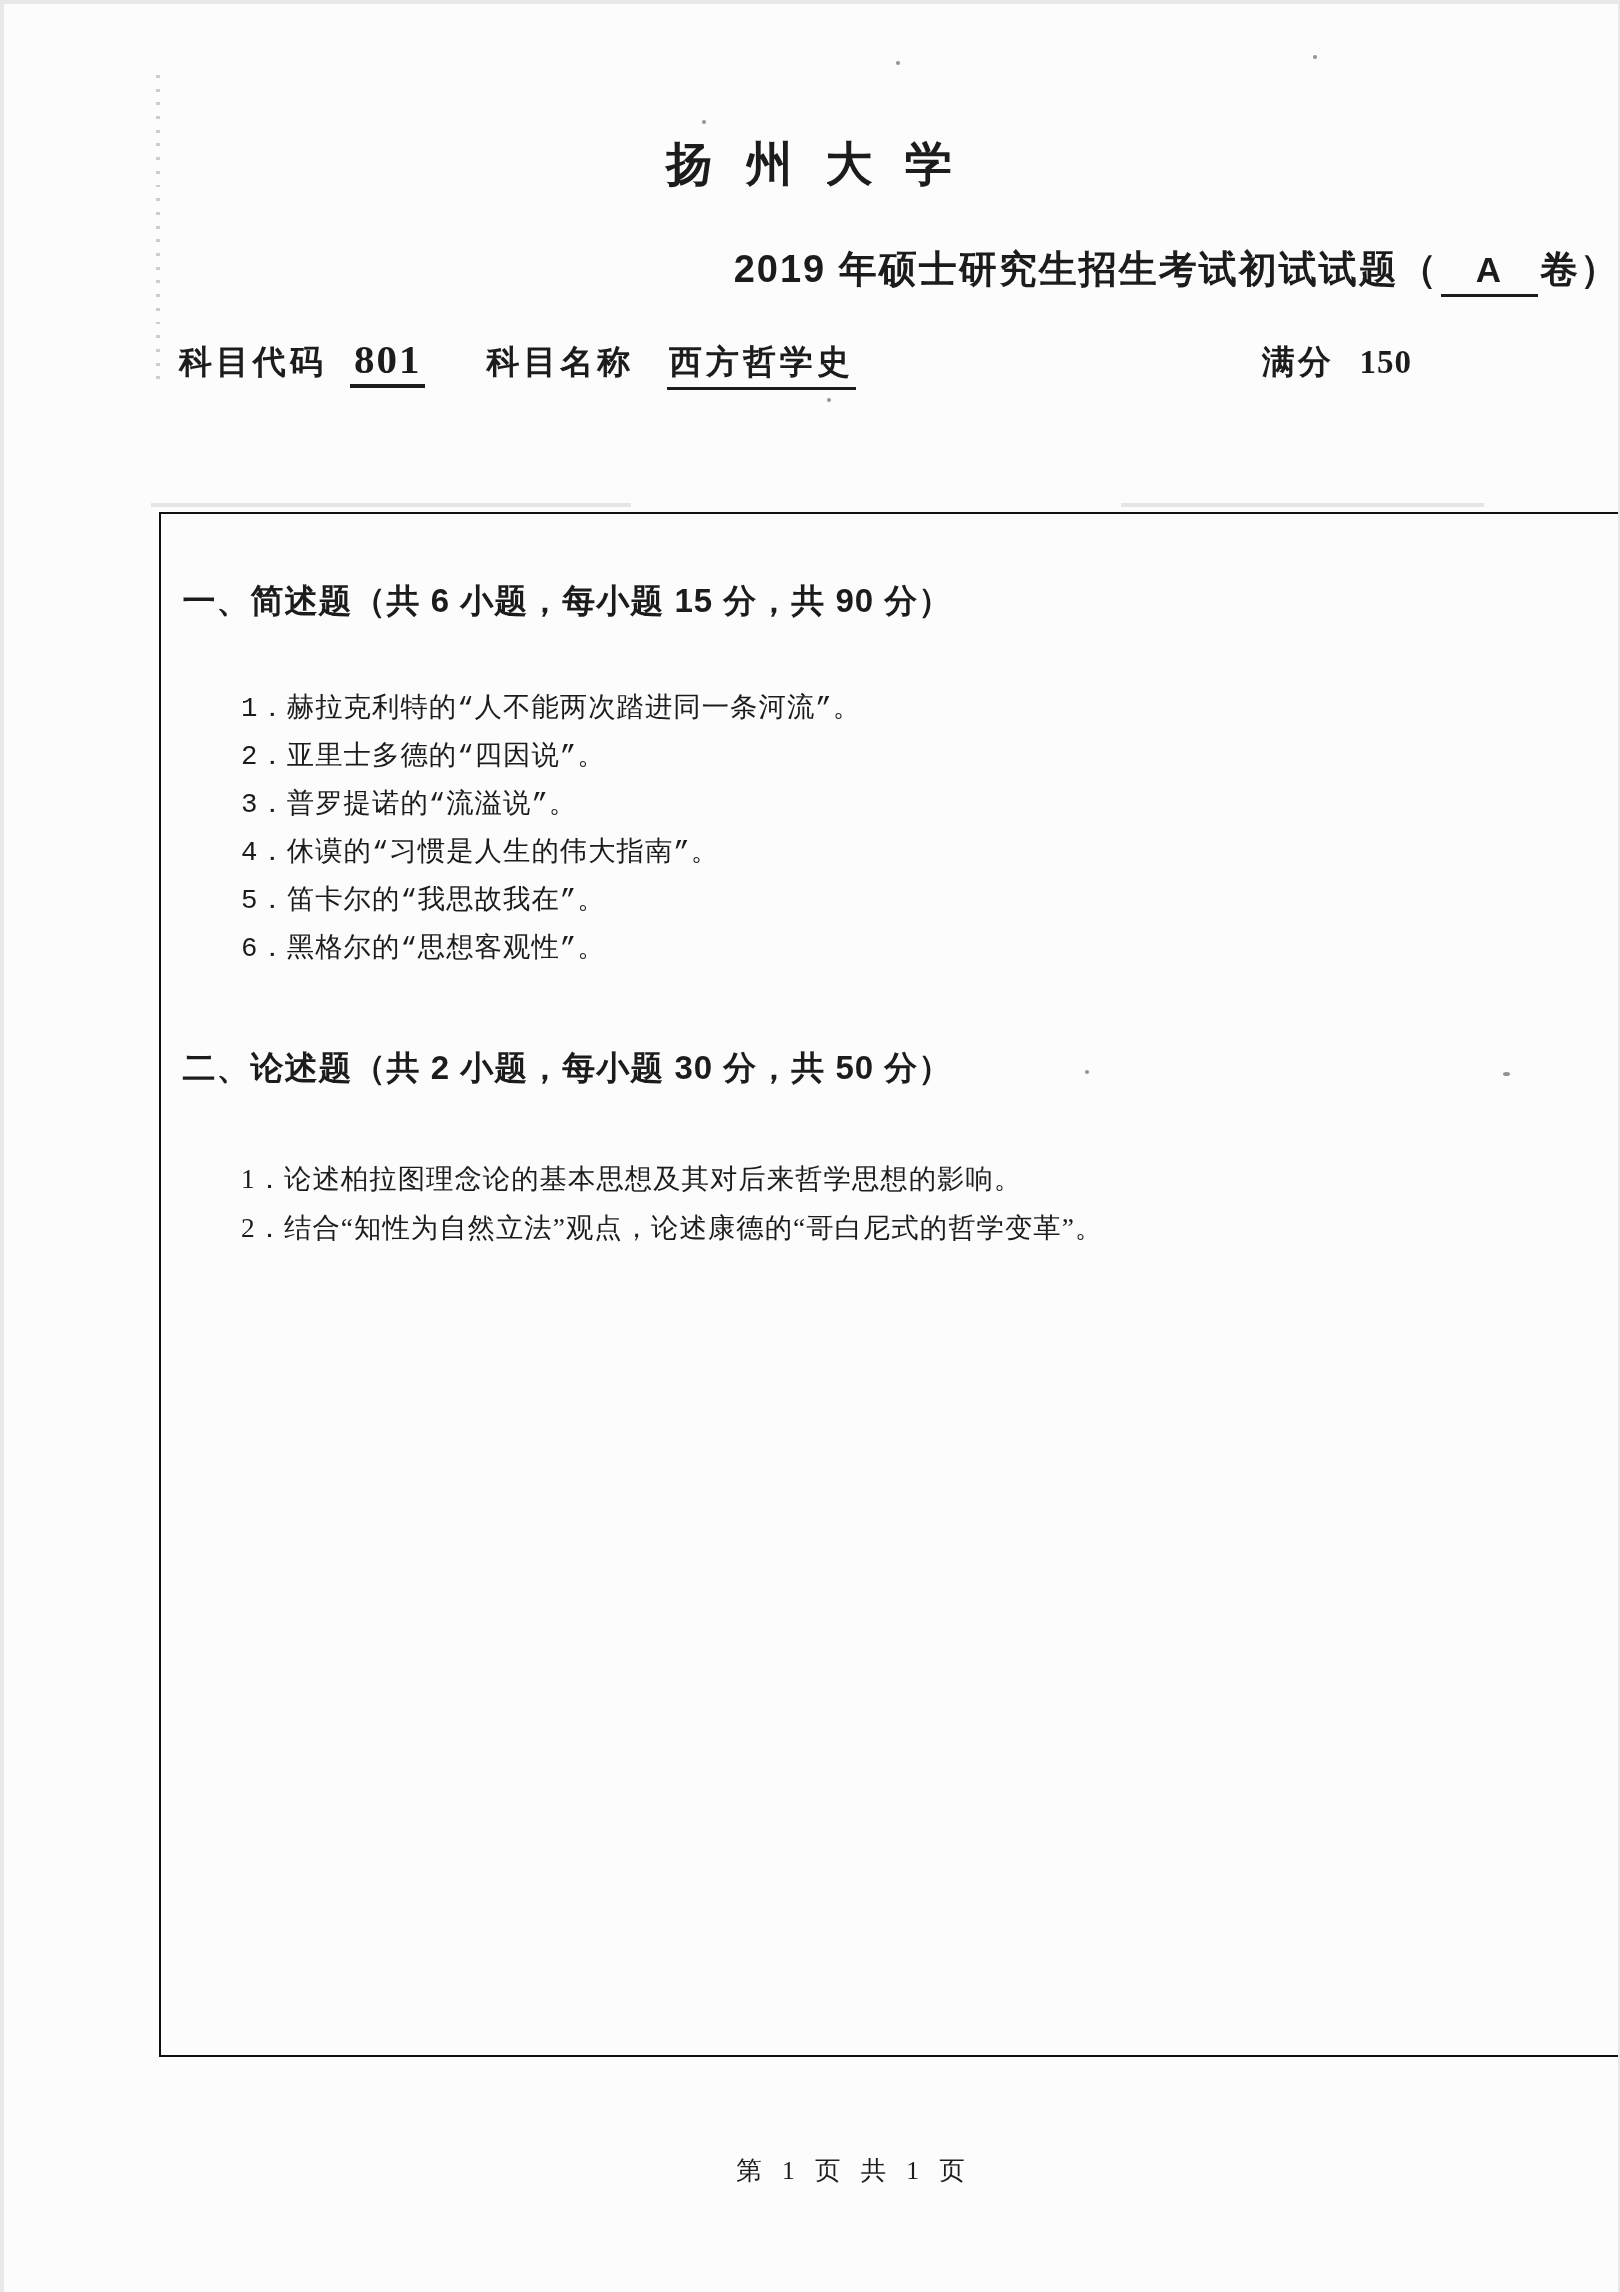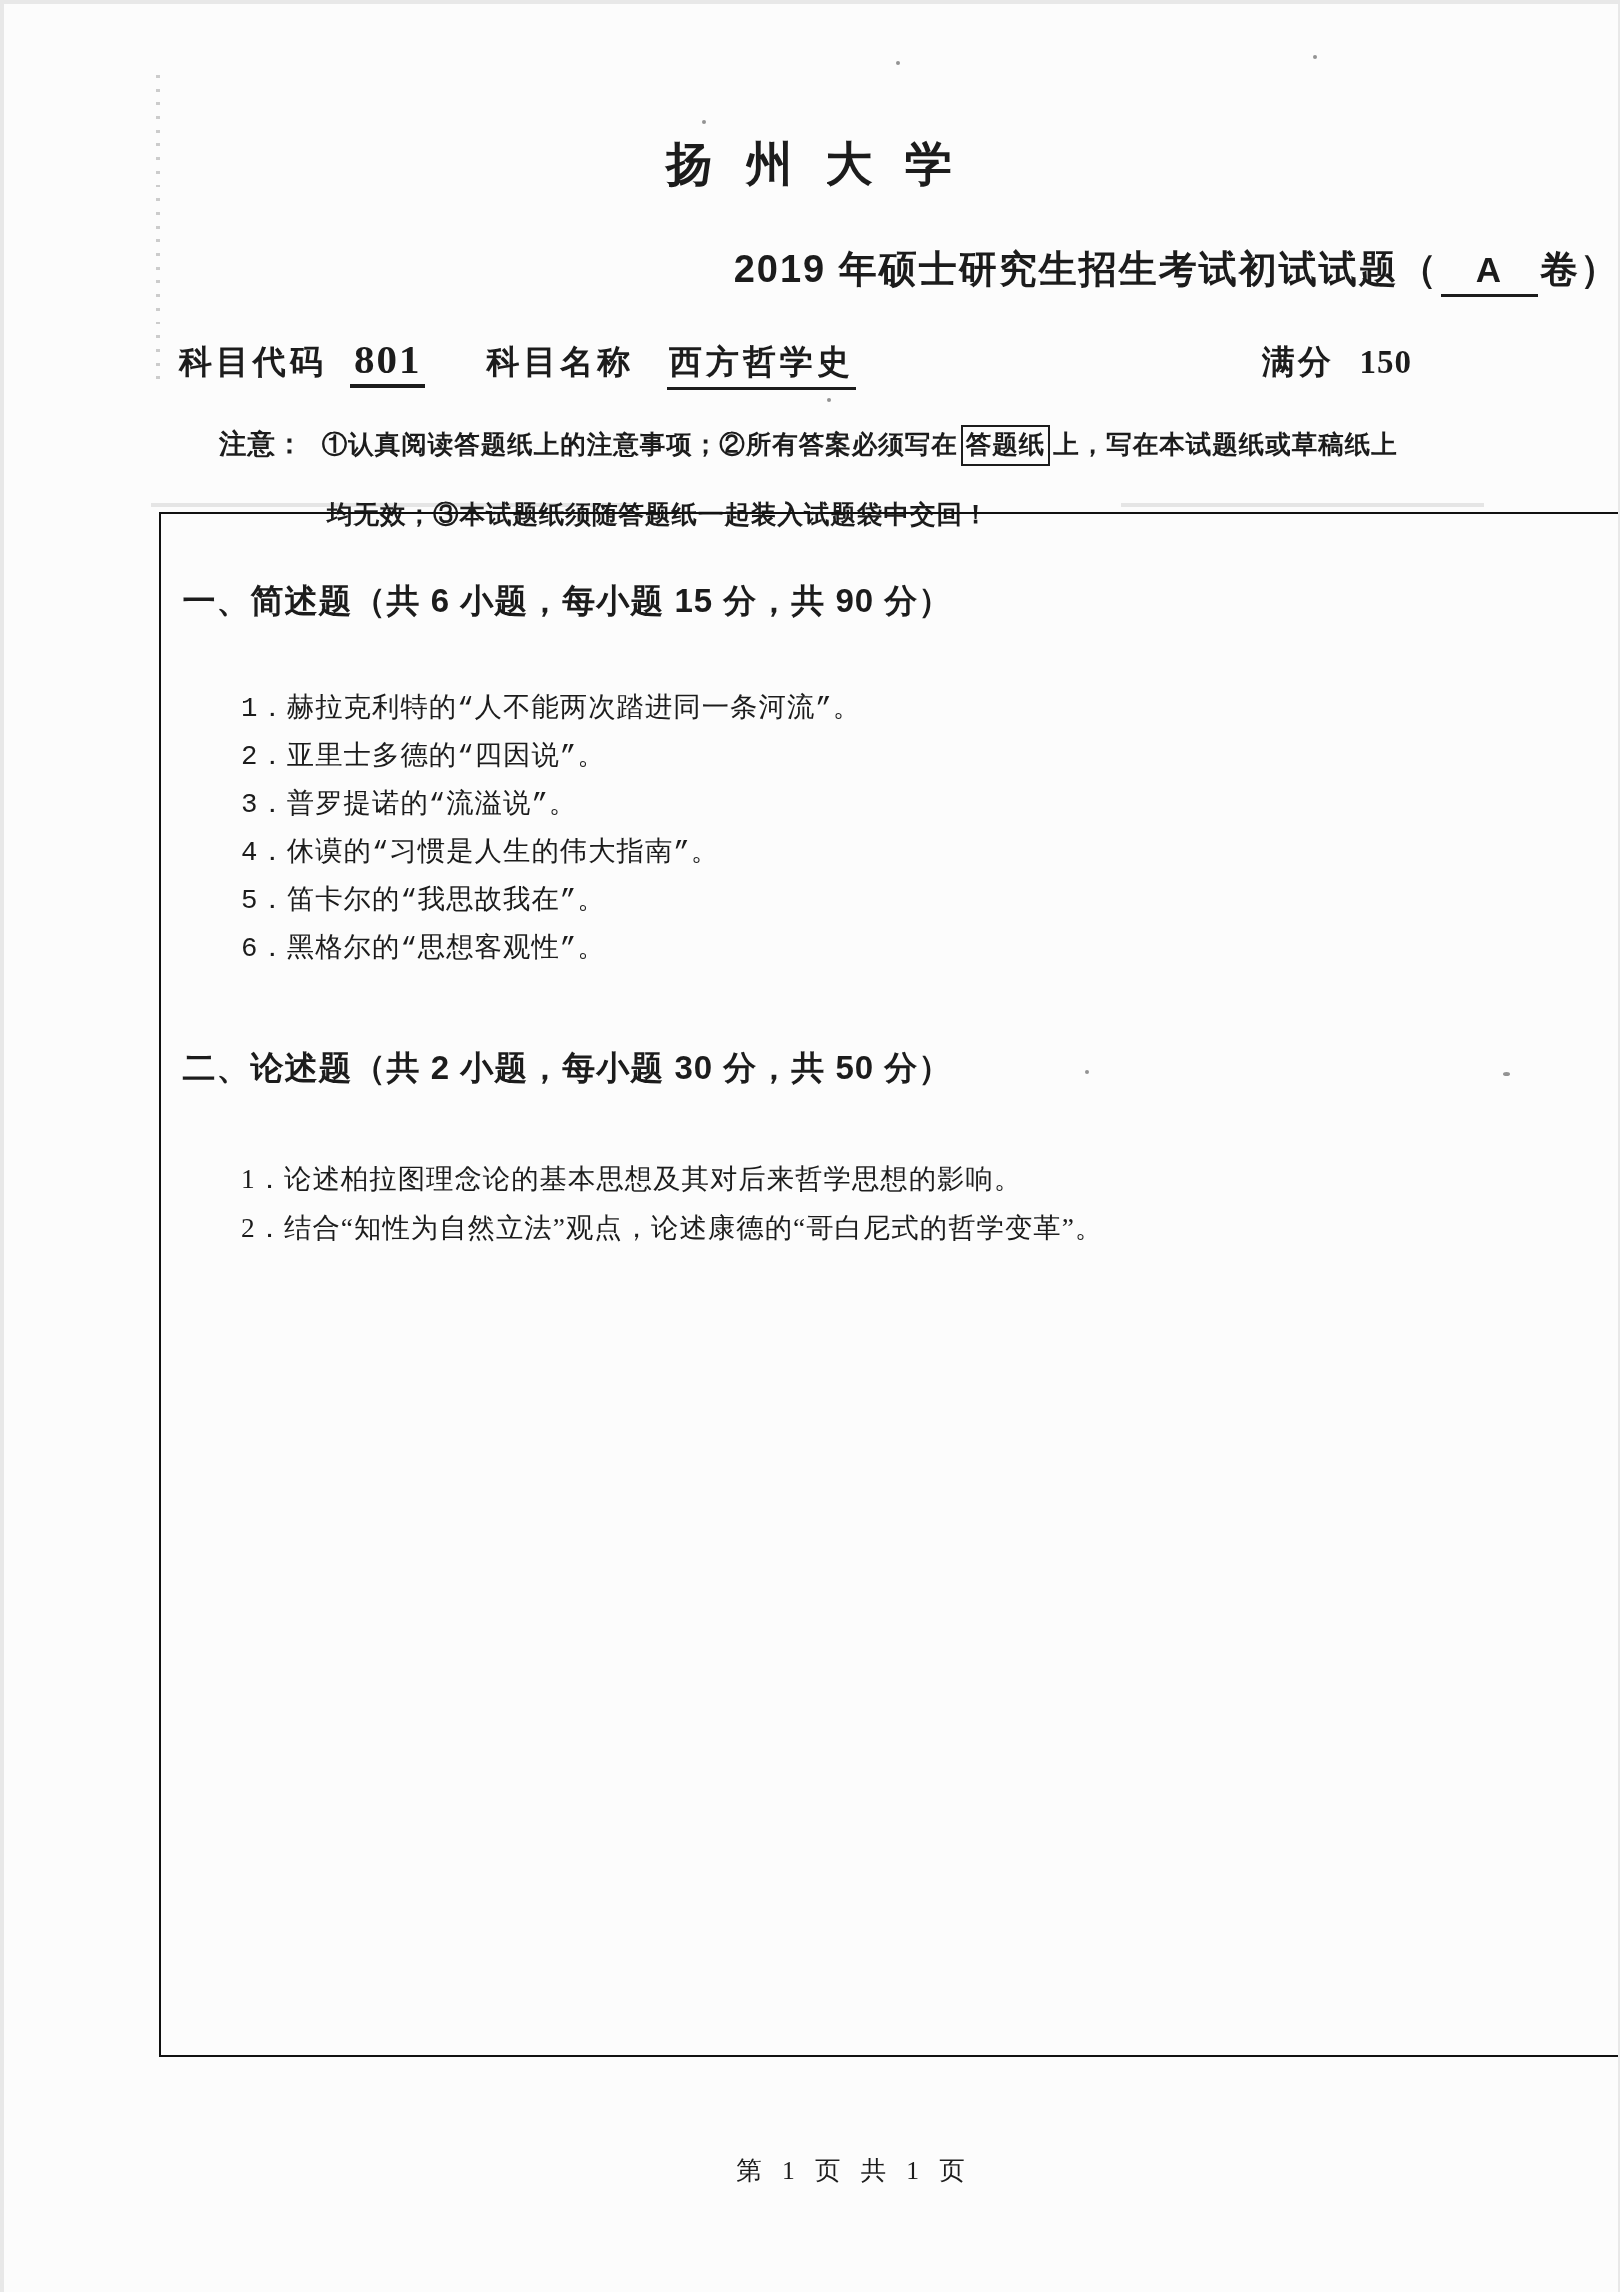--- a/index.html
+++ b/index.html
@@ -125,24 +125,20 @@
   <div class="subtitle ht"><span>2019 年硕士研究生招生考试初试试题（</span><span class="variant ht">A</span><span>卷）</span></div>
 
   <div class="subject-row">
     <span class="ht">科目代码</span>
     <span class="code-value">801</span>
     <span class="ht">科目名称</span>
     <span class="subject-name ht">西方哲学史</span>
     <span class="score ht"><span>满分</span><span class="num">150</span></span>
   </div>
 
-  <div class="notice">
-    <div class="nl1"><span class="nlabel">注意：</span><span>①认真阅读答题纸上的注意事项；②所有答案必须写在</span><span class="boxed">答题纸</span><span>上，写在本试题纸或草稿纸上</span></div>
-    <div class="nl2">均无效；③本试题纸须随答题纸一起装入试题袋中交回！</div>
-  </div>
 
   <div class="content-box">
 
     <div class="sec-heading s1h ht">一、简述题（共 6 小题，每小题 15 分，共 90 分）</div>
     <div class="items s1i">
       <div class="item">1．赫拉克利特的“人不能两次踏进同一条河流”。</div>
       <div class="item">2．亚里士多德的“四因说”。</div>
       <div class="item">3．普罗提诺的“流溢说”。</div>
       <div class="item">4．休谟的“习惯是人生的伟大指南”。</div>
       <div class="item">5．笛卡尔的“我思故我在”。</div>

